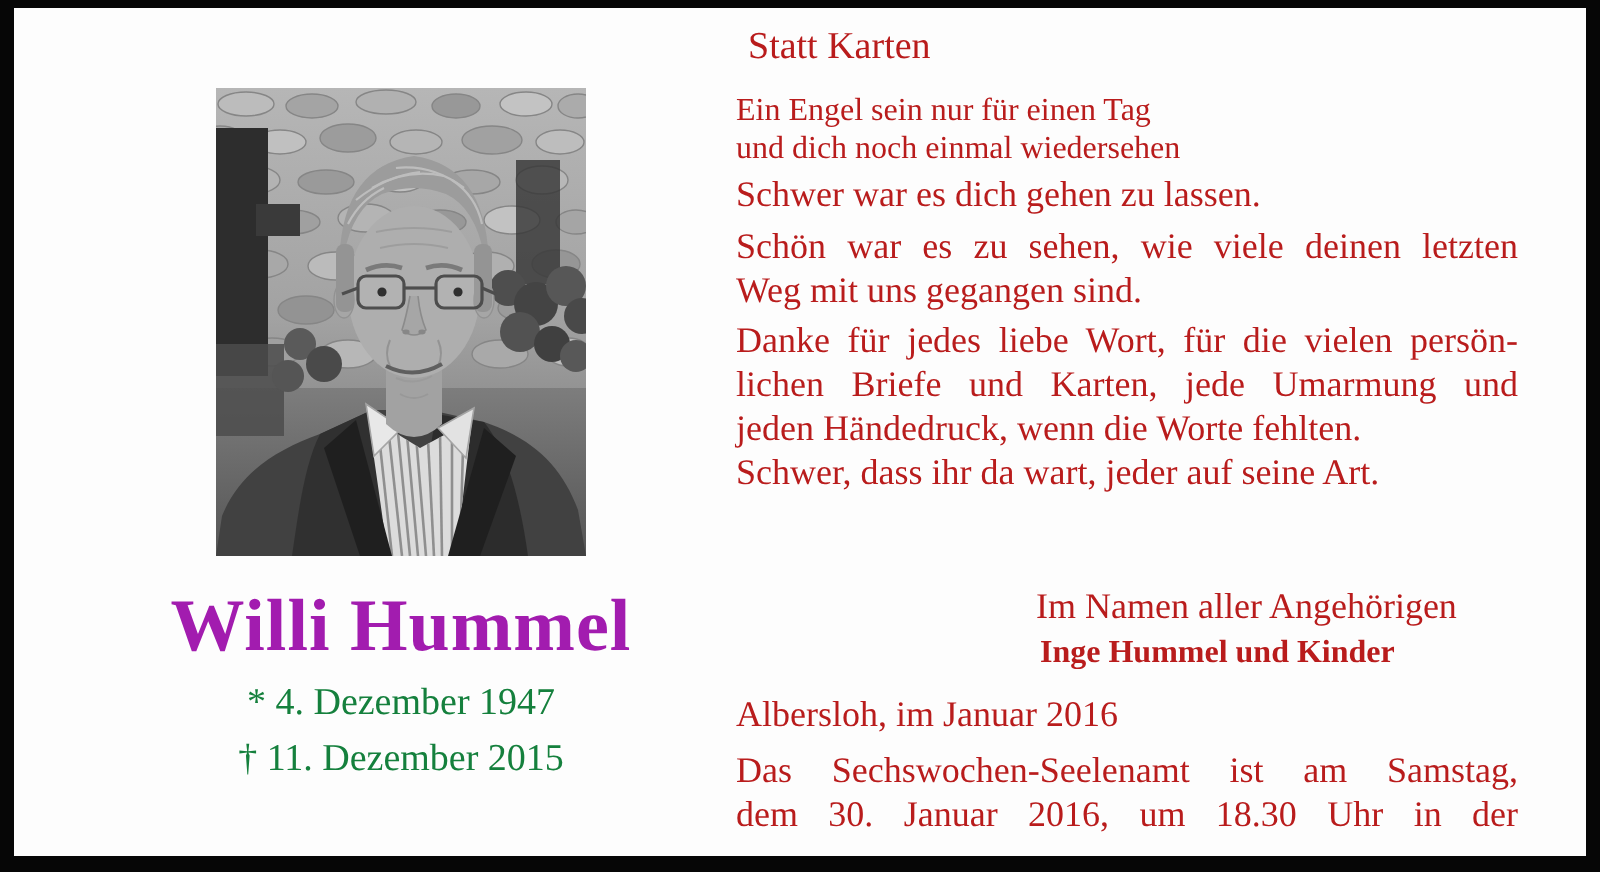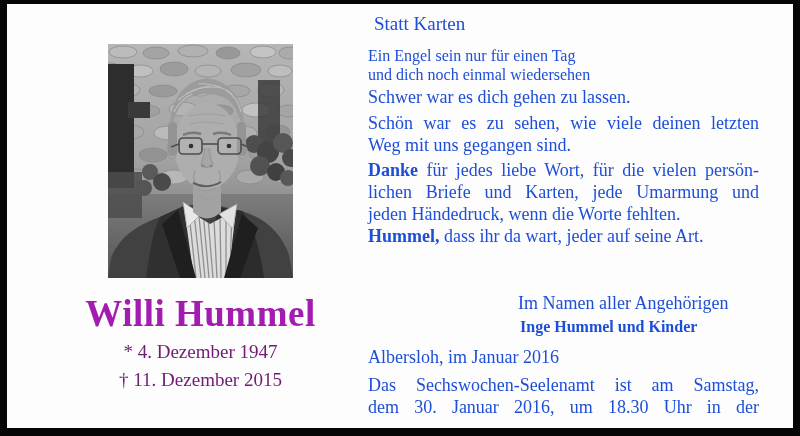--- a/index.html
+++ b/index.html
@@ -17,36 +17,36 @@
     overflow:hidden;background:#9a9a9a;
   }
   .photo svg{display:block;width:100%;height:100%;}
   
   .left-col{
     position:absolute;left:6px;top:288px;width:375px;text-align:center;
   }
   .name{
     font-size:37px;font-weight:bold;line-height:44px;letter-spacing:.5px;color:#a21caf;
   }
-  .dates{font-size:19px;line-height:28px;margin-top:2px;color:#701a75;}
+  .dates{font-size:19px;line-height:28px;margin-top:2px;color:#15803d;}
   
   .right-col{
     position:absolute;left:361px;top:9px;width:391px;
-    font-size:18px;line-height:22px;color:#1d4ed8;
+    font-size:18px;line-height:22px;color:#b91c1c;
   }
   .header{font-size:19px;line-height:22px;padding-left:6px;margin-bottom:12px;}
   .poem{font-size:16px;line-height:18.6px;margin-bottom:2px;}
   .para{margin:0 0 4px 0;}
   .m0{margin-bottom:0;}
   .m3{margin-bottom:3px;}
   .m4{margin-bottom:4px;}
   .m6{margin-bottom:6px;}
   .line{text-align:left;}
   .line.j{text-align:justify;text-align-last:justify;}
-  .b{font-weight:bold;}
+  .b{font-weight:normal;}
   .indent{padding-left:150px;margin-bottom:2px;margin-top:45px;}
   .family{padding-left:152px;font-size:16px;line-height:21px;font-weight:bold;margin-bottom:9px;}
 </style>
 </head>
 <body>
 
 <div class="card">
 
   <div class="photo">
     <svg viewBox="0 0 185 234" preserveAspectRatio="none">
@@ -231,21 +231,21 @@
       <div class="line">Weg mit uns gegangen sind.</div>
     </div>
 
     <div class="para m0">
       <div class="line j"><span class="b">Danke</span><span> für jedes liebe Wort, für die vielen persön-</span></div>
       <div class="line j">lichen Briefe und Karten, jede Umarmung und</div>
       <div class="line">jeden Händedruck, wenn die Worte fehlten.</div>
     </div>
 
     <div class="para m4">
-      <div class="line"><span class="b">Hummel,</span><span> dass ihr da wart, jeder auf seine Art.</span></div>
+      <div class="line"><span class="b">Schwer,</span><span> dass ihr da wart, jeder auf seine Art.</span></div>
     </div>
 
     <div class="indent">Im Namen aller Angehörigen</div>
     <div class="family">Inge Hummel und Kinder</div>
 
     <div class="para m6">
       <div class="line">Albersloh, im Januar 2016</div>
     </div>
 
     <div class="para">

